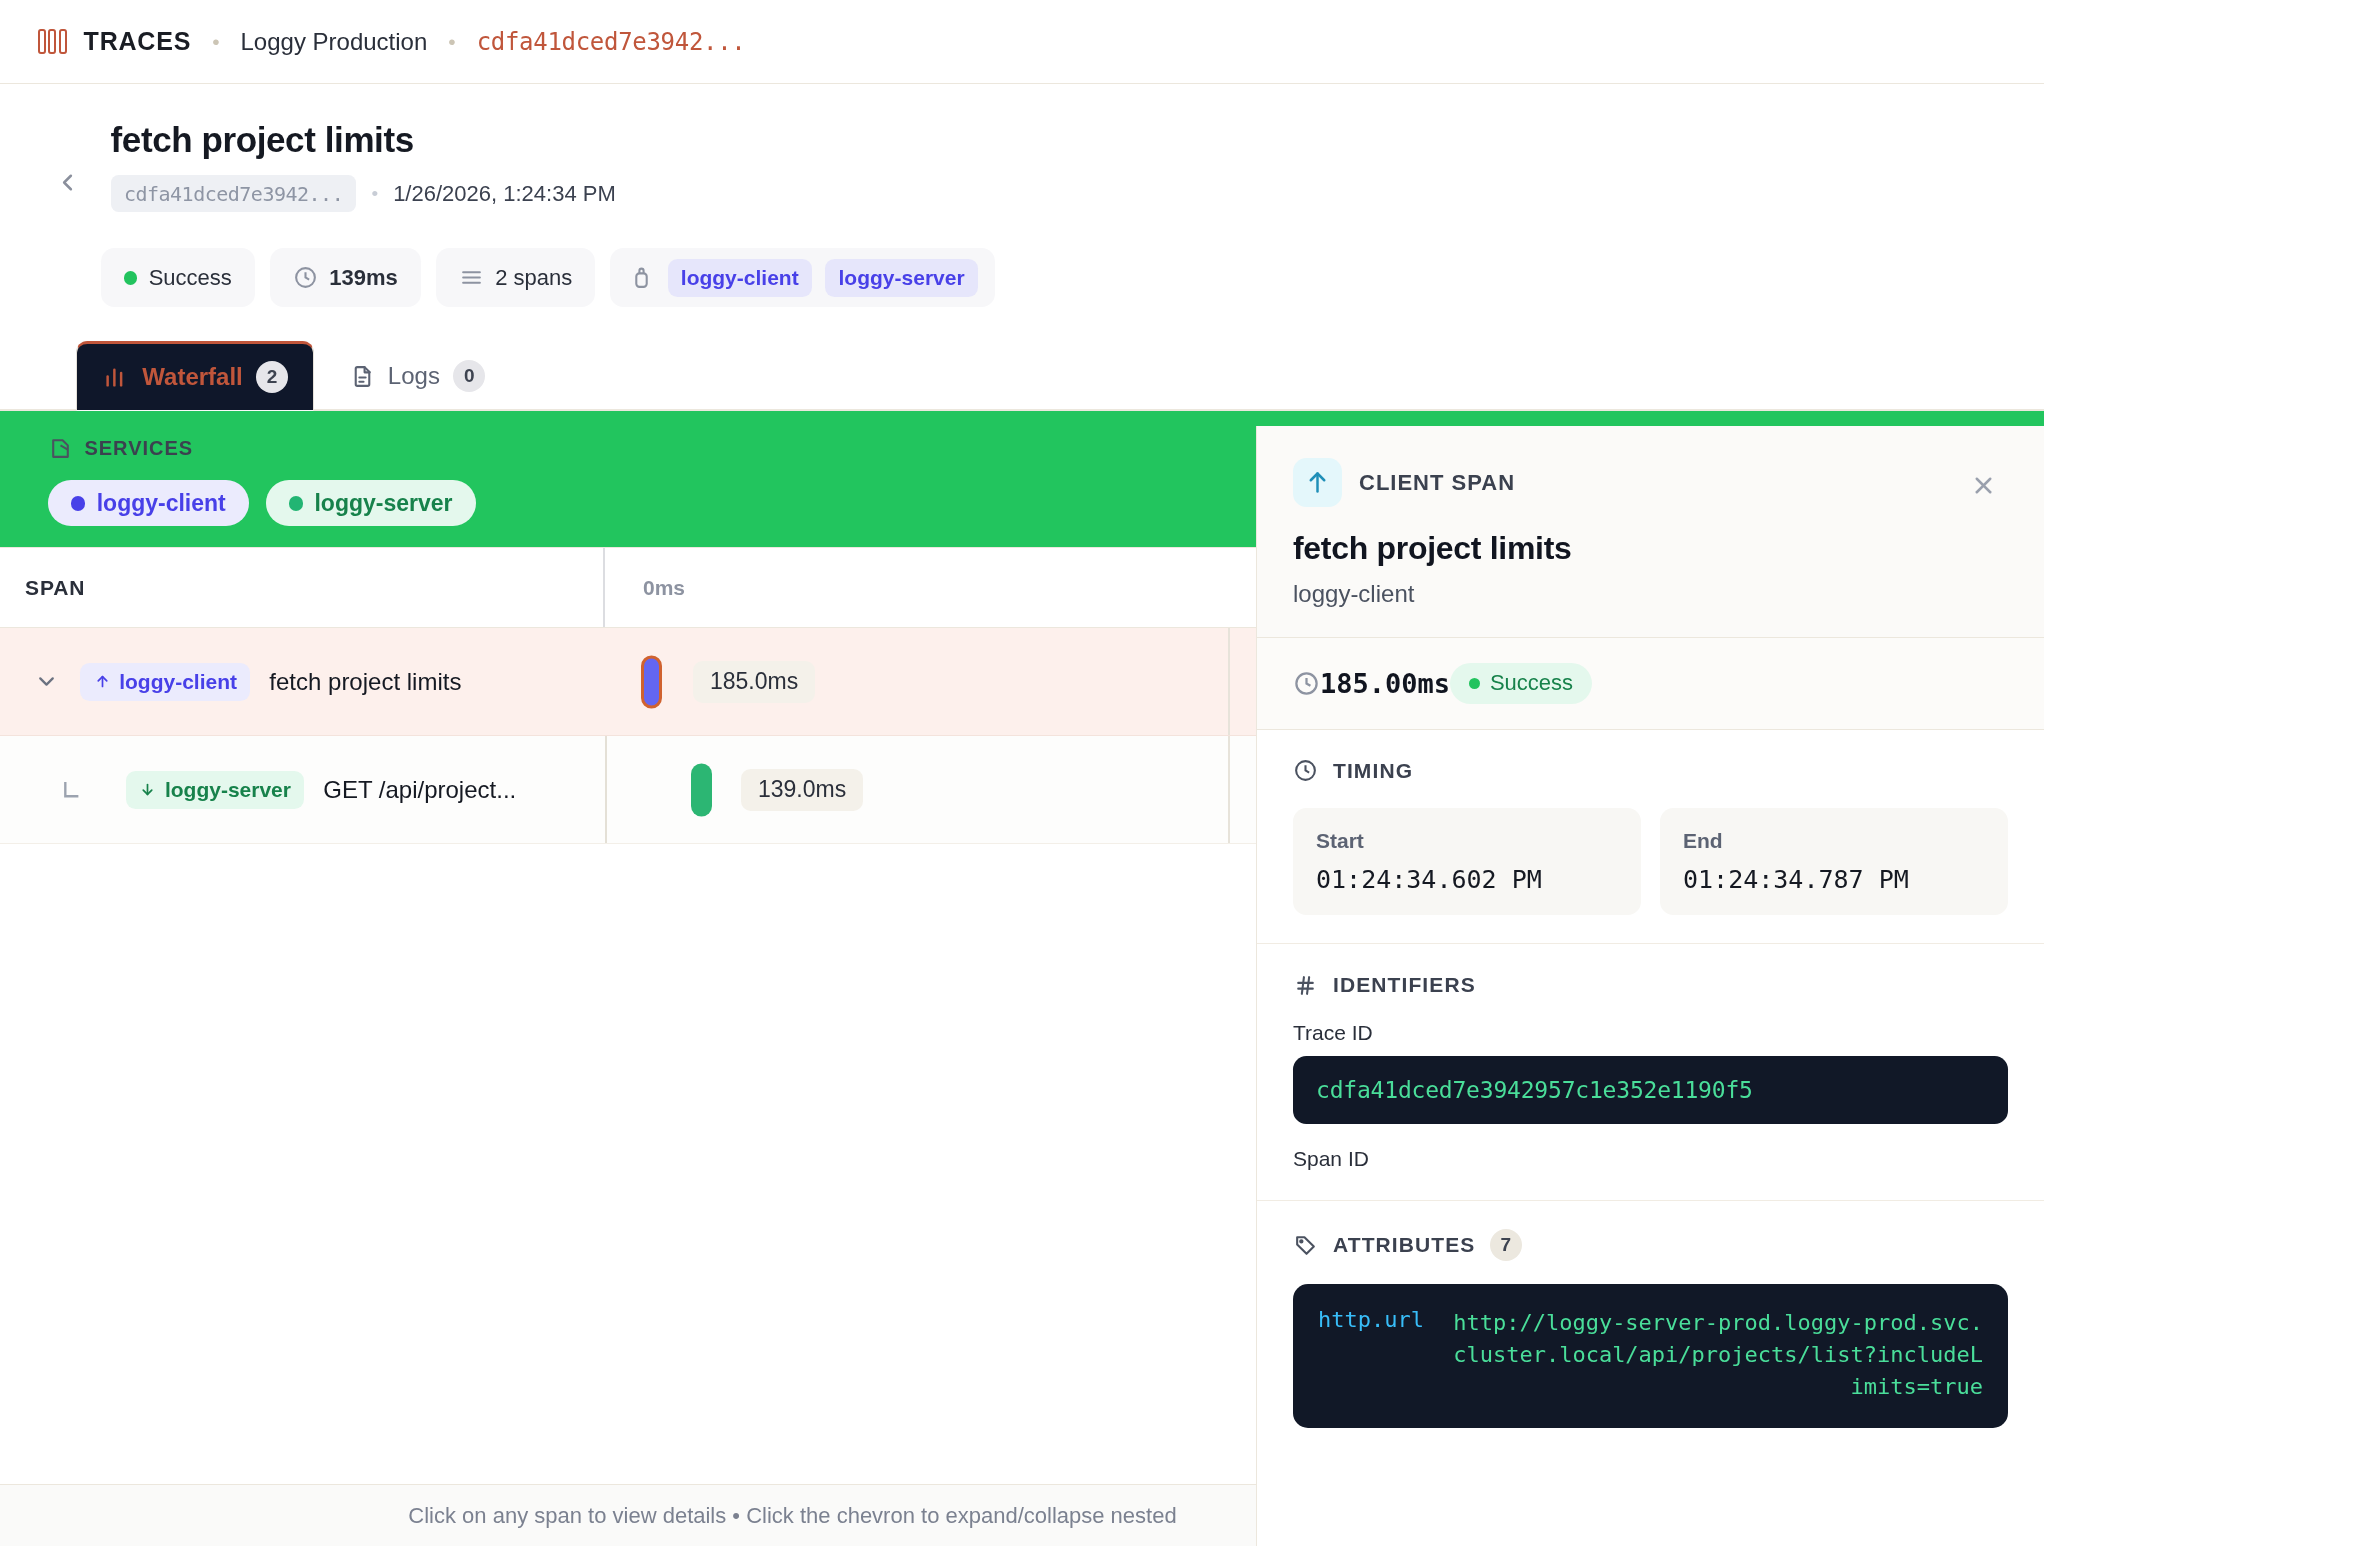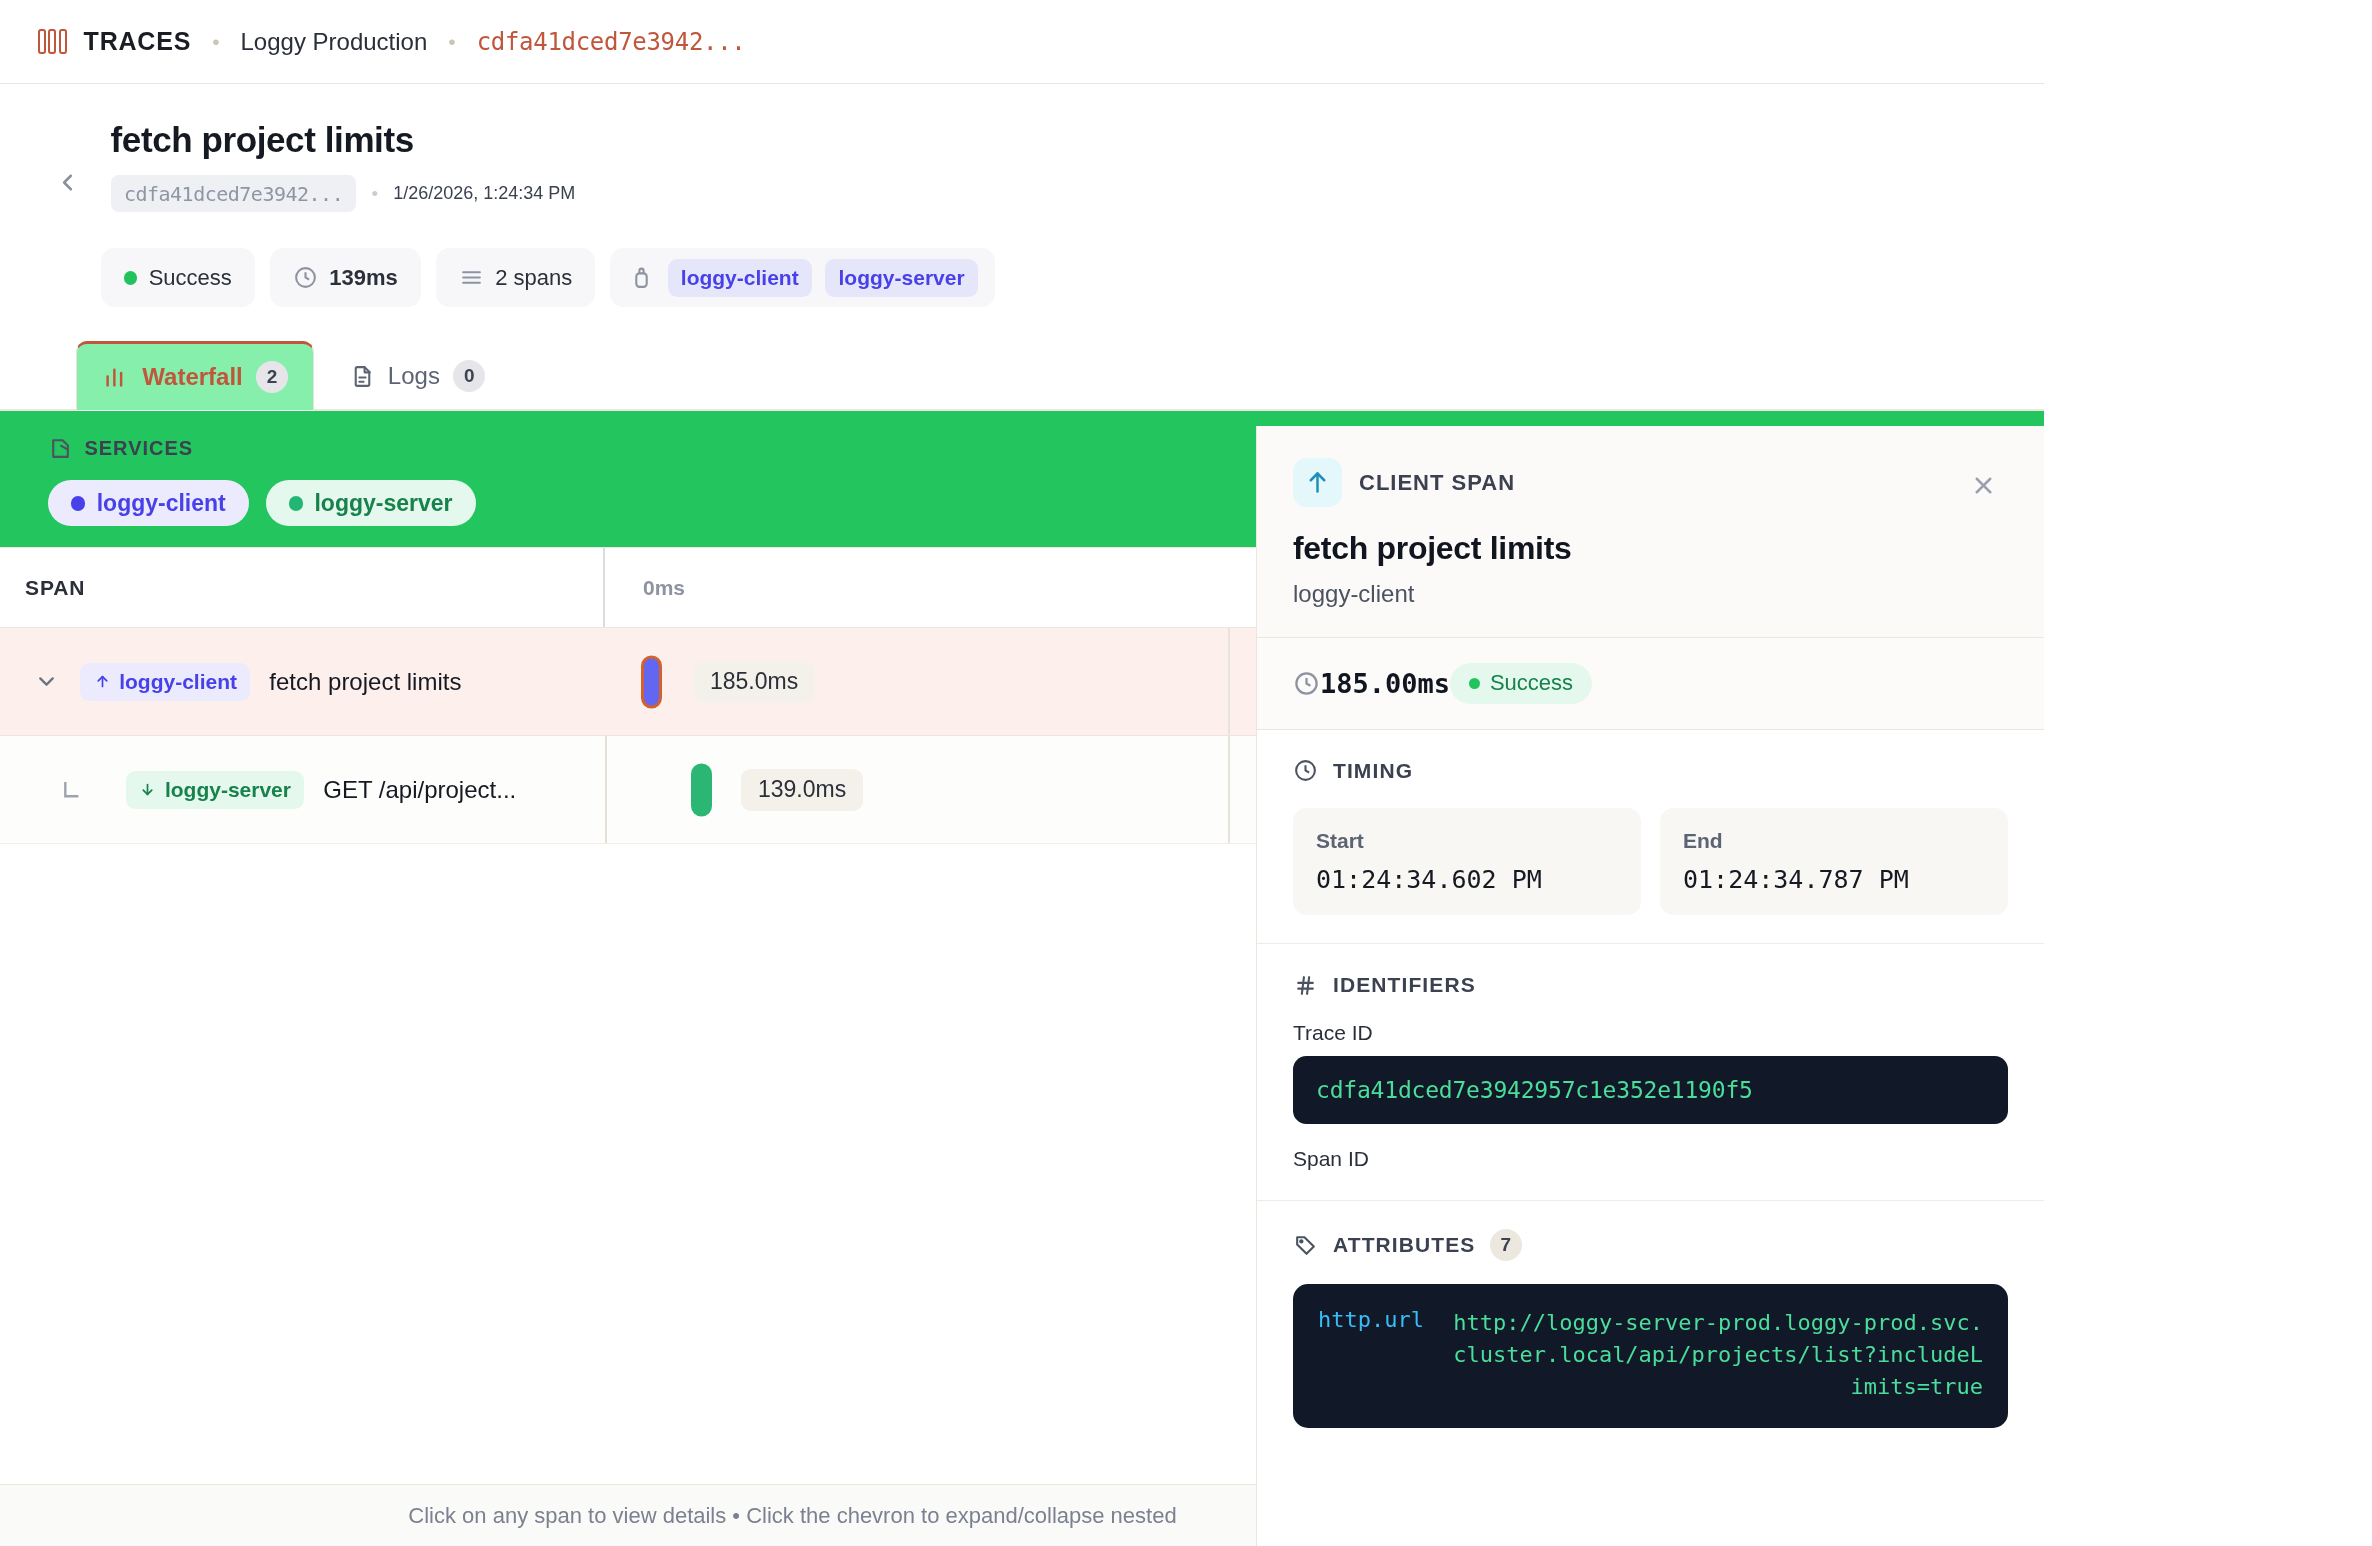--- a/index.html
+++ b/index.html
@@ -45,21 +45,21 @@
   .page-title {
     font-size: 35px; font-weight: 700; color: #151922; letter-spacing: -0.4px;
   }
   .submeta { display:flex; align-items:center; gap: 0; margin-top: 15px; }
   .trace-chip {
     background:#eef0f4; color:#8e95a4; border-radius: 7.6px;
     font-family: "DejaVu Sans Mono", monospace; font-size: 20px;
     padding: 6.7px 13.3px; letter-spacing: -0.5px;
   }
   .sub-dot { color:#c8cdd6; font-size:19px; margin: 0 15px; }
-  .timestamp { font-size: 18px; color:#3b414f; }
+  .timestamp { font-size: 22px; color:#3b414f; }
 
   
   .chips { display:flex; align-items:center; gap: 15px; padding: 36px 38px 0 38px; }
   .chip {
     background:#f7f7f9; border-radius: 13.3px; height:59px;
     display:flex; align-items:center; gap:11.4px; padding: 0 23px;
     font-size: 22px; color:#2a2f3a;
   }
   .chip.status { font-weight: 400; }
   .chip b { font-weight: 700; }
@@ -73,21 +73,21 @@
   
   .tabs { display:flex; align-items:flex-end; gap: 9.5px; padding: 34px 38px 0 38px; }
   .tab {
     display:flex; align-items:center; gap: 13.3px;
     height: 70px; padding: 0 25px; cursor:pointer;
     font-size: 24px; color:#5c6373; font-weight:500;
     border-radius: 11.4px 11.4px 0 0;
     border: 1.9px solid transparent;
   }
   .tab.active {
-    color:#c0563b; font-weight:600; background:#86efac;
+    color:#c0563b; font-weight:600; background:#0f172a;
     border: 1.9px solid #e6e2da; border-bottom-color:#fafafa;
     border-top: 3.8px solid #c0563b;
   }
   .tab-count {
     background:#e6e6ea; color:#3d4350; font-size:19px; font-weight:600;
     border-radius: 950px; min-width:32px; height:32px;
     display:flex; align-items:center; justify-content:center; padding:0 9.5px;
   }
   .tabs-underline { height: 1.9px; background:#ece7dd; margin-top:-1.9px; }
 

